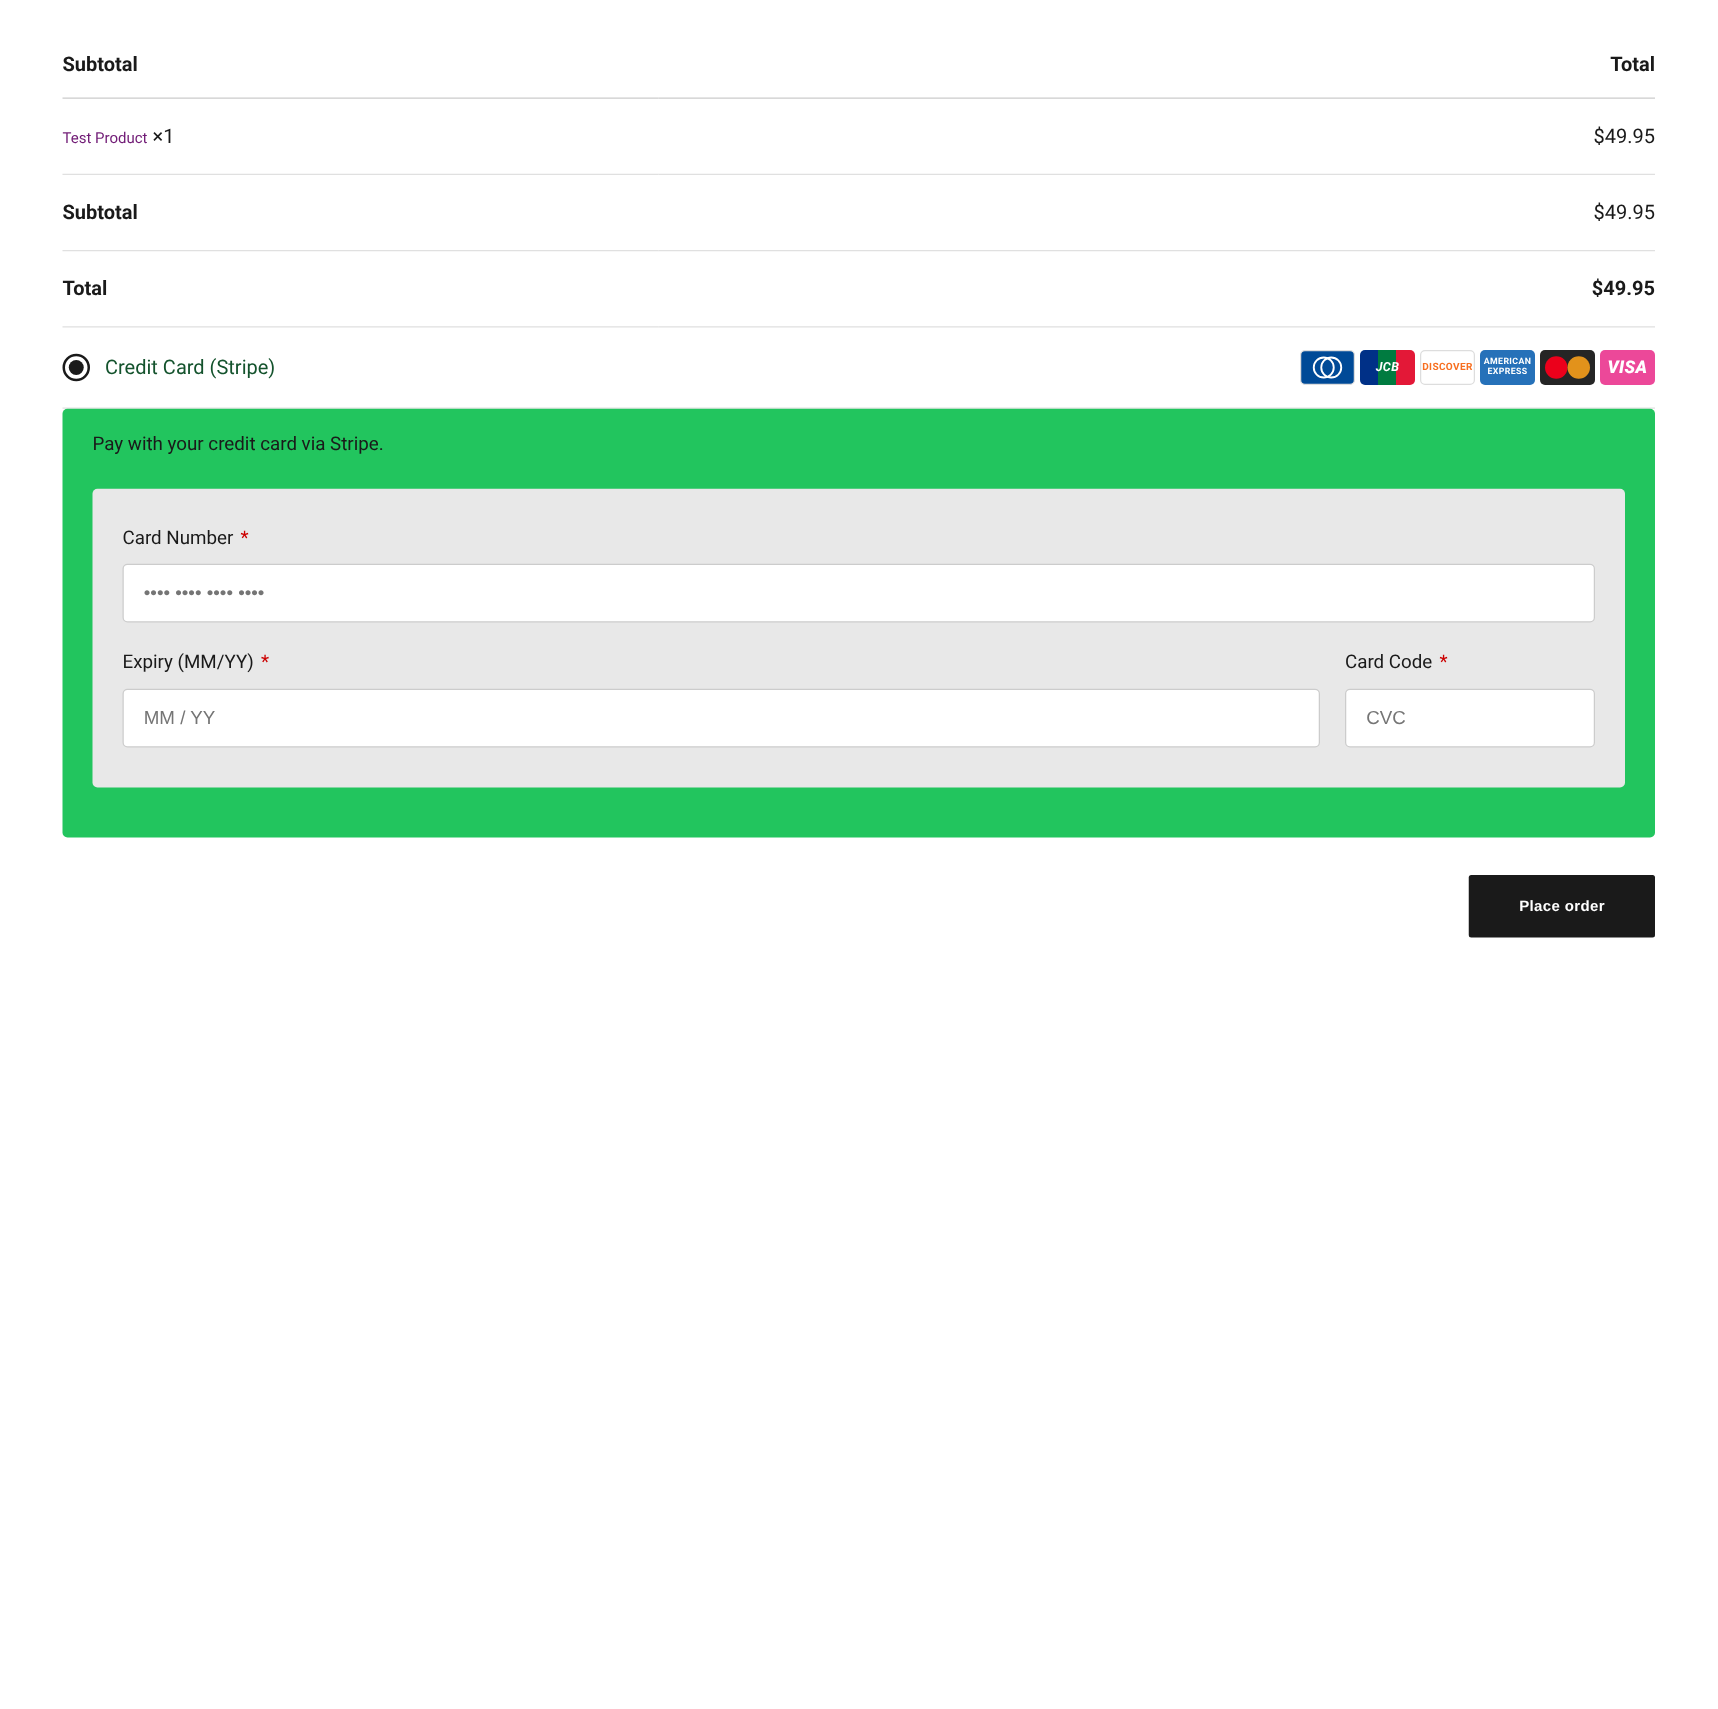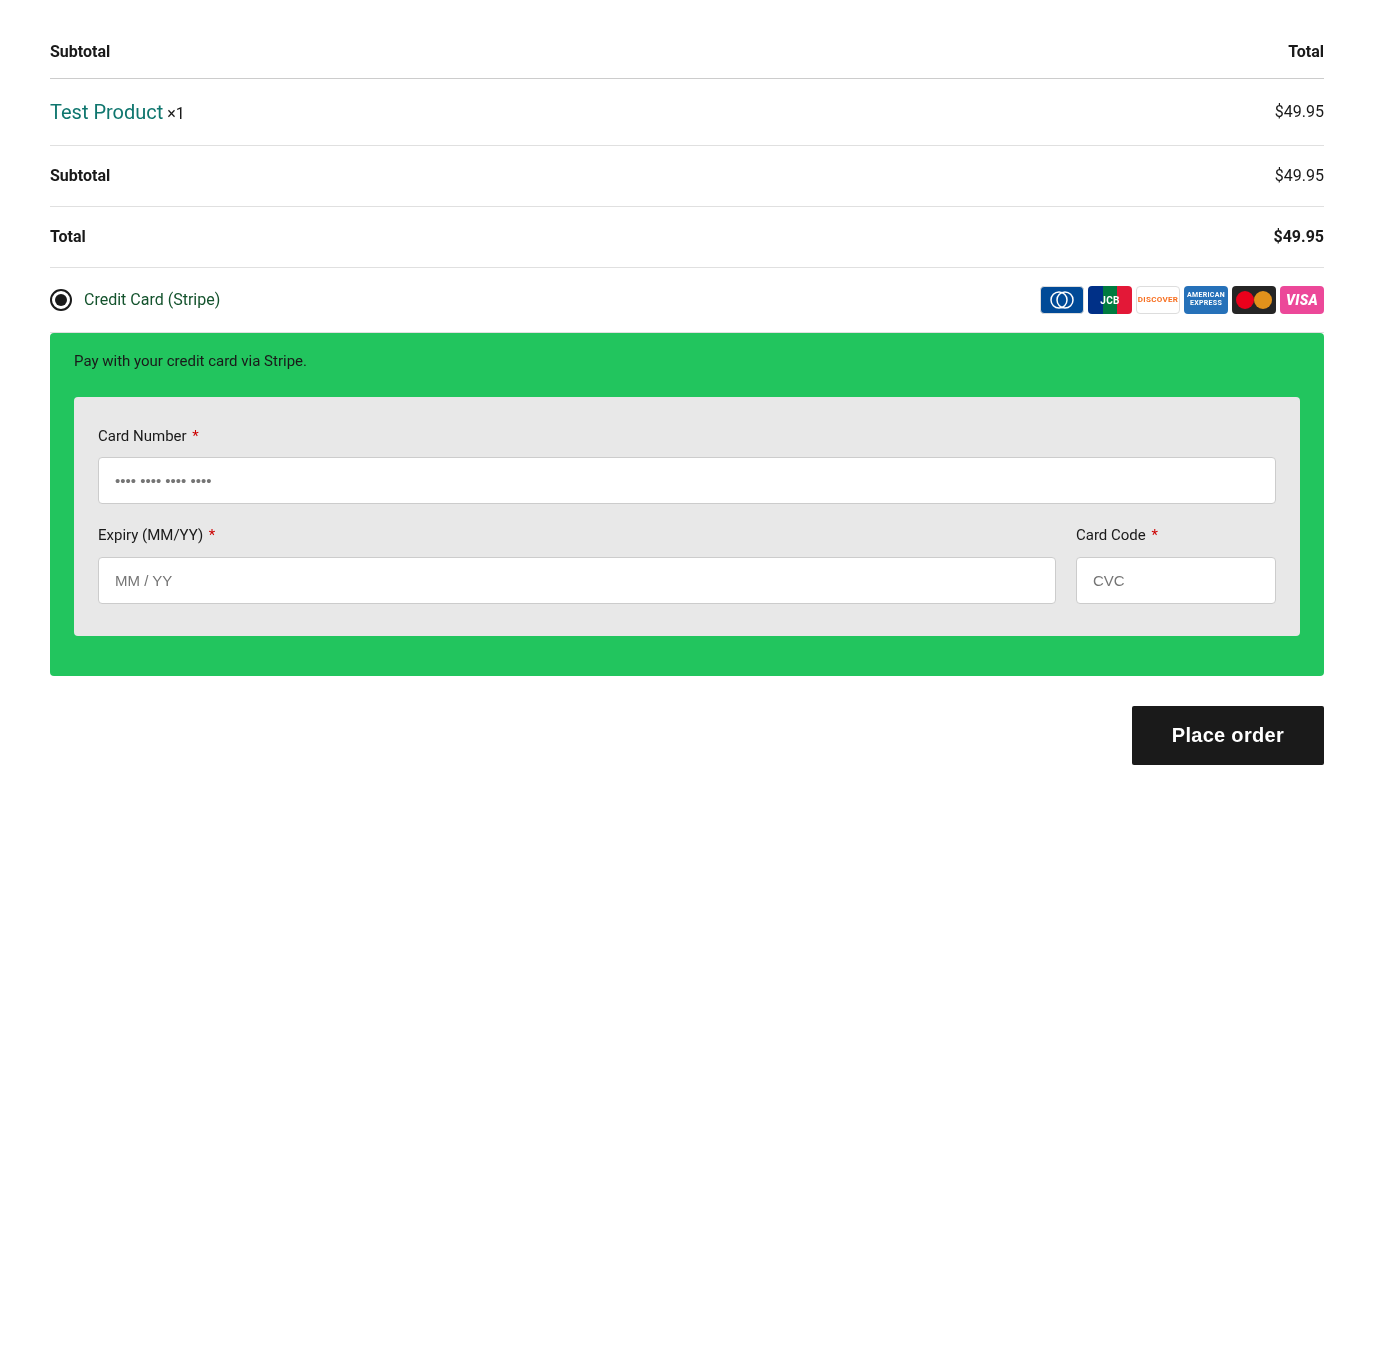--- a/index.html
+++ b/index.html
@@ -50,22 +50,22 @@
       padding: 18px 0;
       border-bottom: 1px solid #e0e0e0;
       vertical-align: middle;
     }
 
     .order-table tbody tr td:last-child {
       text-align: right;
     }
 
     .product-name {
-      font-size: 20px;
-      color: #0f766e;
+      font-size: 12px;
+      color: #701a75;
     }
 
     .product-qty {
       font-size: 16px;
       color: #1a1a1a;
     }
 
     .subtotal-label {
       font-weight: 700;
       font-size: 16px;
@@ -141,20 +141,21 @@
     }
 
     .card-diners {
       background: #004a97;
       border: 1px solid #ddd;
     }
 
     .card-jcb {
       background: linear-gradient(to right, #003087 33%, #007b40 33%, #007b40 66%, #e31837 66%);
       font-size: 10px;
+      font-style: italic;
     }
 
     .card-discover {
       background: #fff;
       border: 1px solid #ddd;
       color: #f76f20;
     }
 
     .card-amex {
       background: #2671b9;
@@ -240,21 +241,21 @@
       display: flex;
       justify-content: flex-end;
       margin-top: 20px;
     }
 
     .place-order-button {
       background: #1a1a1a;
       color: #ffffff;
       border: none;
       padding: 18px 40px;
-      font-size: 20px;
+      font-size: 12px;
       font-weight: 700;
       cursor: pointer;
       border-radius: 2px;
       letter-spacing: 0.3px;
     }
 
     
     .mc-circle-left {
       position: absolute;
       width: 18px;

